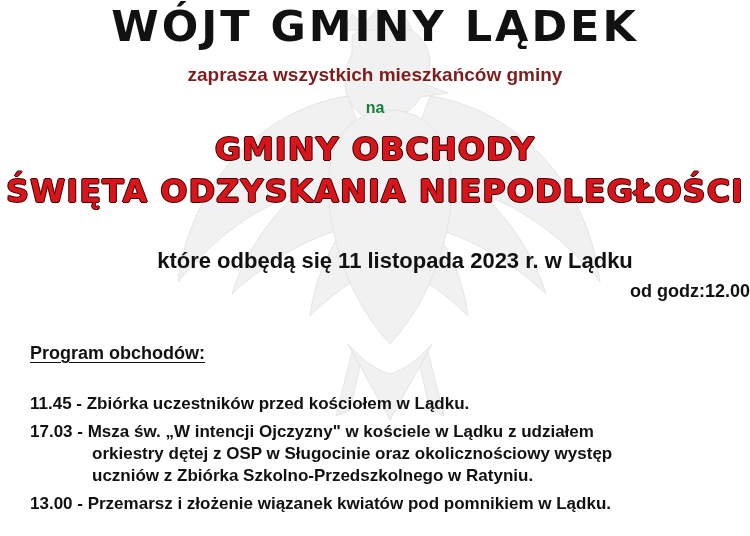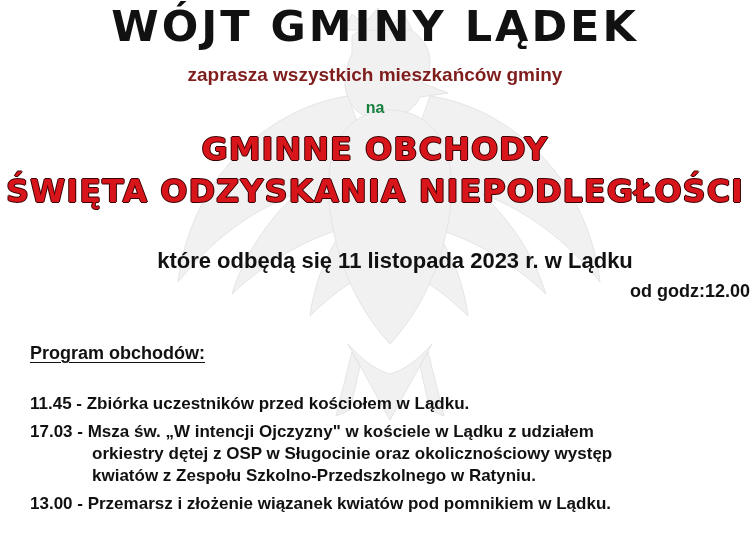--- a/index.html
+++ b/index.html
@@ -185,35 +185,35 @@
   </g>
 </svg>
 
 <div id="poster">
 
   <div class="title-main">WÓJT GMINY LĄDEK</div>
 
   <div class="subtitle-1">zaprasza wszystkich mieszkańców gminy</div>
   <div class="subtitle-2">na</div>
 
-  <div class="event-title line1">GMINNE  OBCHODY</div>
+  <div class="event-title line1">GMINY  OBCHODY</div>
   <div class="event-title line2">ŚWIĘTA ODZYSKANIA NIEPODLEGŁOŚCI</div>
 
   <div class="when-line1">które odbędą się 11 listopada 2023 r. w Lądku</div>
   <div class="when-line2">od godz:12.00</div>
 
   <div class="program-heading">Program  obchodów:</div>
 
   <div class="program-list">
     <div class="program-item">
       <span>11.45 - Zbiórka uczestników przed kościołem w Lądku.</span>
     </div>
     <div class="program-item">
       <span>17.03 - Msza św. „W intencji Ojczyzny" w kościele w Lądku z udziałem</span>
       <span class="cont">orkiestry dętej z OSP w Sługocinie oraz okolicznościowy występ</span>
-      <span class="cont">kwiatów z Zespołu Szkolno-Przedszkolnego w Ratyniu.</span>
+      <span class="cont">uczniów z Zbiórka Szkolno-Przedszkolnego w Ratyniu.</span>
     </div>
     <div class="program-item">
       <span>13.00 - Przemarsz i złożenie wiązanek kwiatów pod pomnikiem w Lądku.</span>
     </div>
   </div>
 
 </div>
 
 </body></html>

